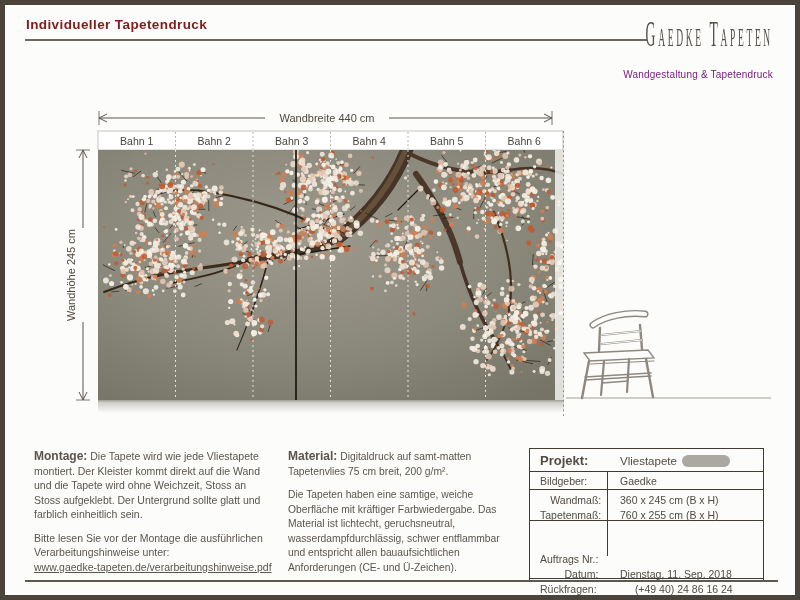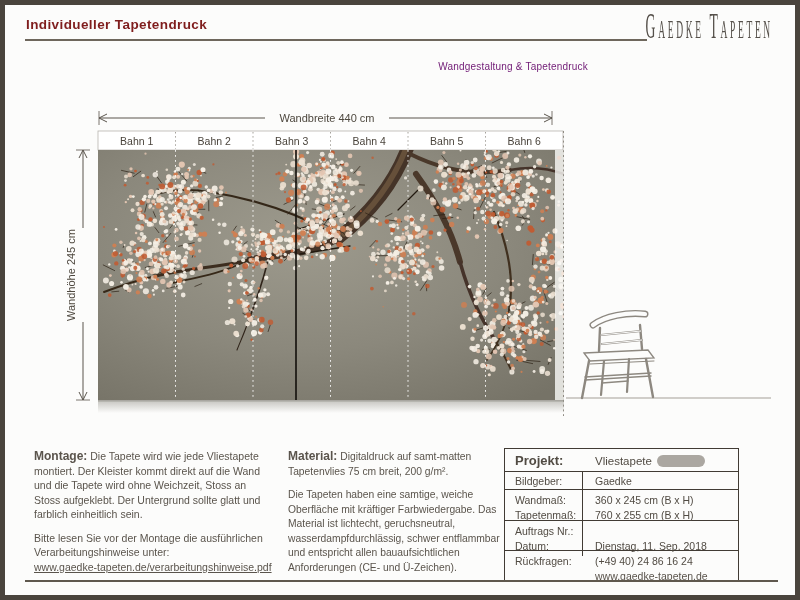--- a/index.html
+++ b/index.html
@@ -6,49 +6,49 @@
   html,body{margin:0;padding:0;background:#888;}
   #page{
     position:relative;width:800px;height:600px;box-sizing:border-box;
     border:5px solid #4a443d;background:#fcfcfb;overflow:hidden;
     font-family:"Liberation Sans", sans-serif;color:#57514a;
   }
   .abs{position:absolute;}
   
   #hdr-title{left:21px;top:12px;font-size:13.5px;font-weight:bold;letter-spacing:.4px;color:#7f1d1d;}
   #hdr-rule{left:20px;top:34px;width:622px;height:2px;background:#6e675c;}
-  #logo{right:22px;top:4px;}
+  #logo{right:22px;top:12px;text-align:right;}
   .brand{display:block;font-family:"Liberation Serif", serif;font-variant:small-caps;
          font-weight:400;font-size:36px;line-height:34px;letter-spacing:7px;color:#55504a;
          transform:scale(.38,1.02);transform-origin:100% 20%;white-space:nowrap;}
   .brand-sub{display:block;margin-top:18px;font-size:10px;letter-spacing:.2px;color:#701a75;white-space:nowrap;}
   
   #diagram{left:50px;top:95px;}
   
   .txtblock{font-size:10.5px;line-height:14.5px;color:#5a544c;}
   .pre{white-space:pre-line;}
   #montage{left:29px;top:444px;width:268px;}
   #material{left:283px;top:444px;width:228px;font-size:10.3px;}
   .blocktitle{font-weight:bold;font-size:12px;}
   .p2{margin-top:9px;}
   .doclink{color:#5a544c;text-decoration:underline;cursor:pointer;}
   
-  #ptable{left:499px;top:443px;width:235px;height:132px;box-sizing:border-box;
+  #ptable{left:524px;top:443px;width:235px;height:132px;box-sizing:border-box;
           border:1px solid #413b34;border-bottom:none;font-size:10.5px;color:#514b43;}
   .trow{position:relative;box-sizing:border-box;width:100%;}
   .bb{border-bottom:1px solid #413b34;}
   .tlabel{position:absolute;left:10px;top:3px;}
   .tval{position:absolute;left:90px;top:3px;}
-  .two .tlabel,.two .tval{line-height:15px;}
+  .two .tlabel,.two .tval{line-height:15px;text-align:right;}
   #row-projekt{height:23px;}
   #row-projekt .tlabel{font-size:13px;font-weight:bold;top:4px;}
   #row-projekt .tval{font-size:11.5px;top:6px;}
   #row-bildgeber{height:18px;}
   #row-mass{height:31px;}
-  #row-auftrag{height:30px;}
+  #row-auftrag{height:30px;margin-top:28px;}
   #row-rueck{height:27px;}
   .redact{display:inline-block;width:48px;height:12px;border-radius:6px;background:#aba7a1;
           vertical-align:-2px;margin-left:5px;}
   #col-divider{position:absolute;left:77px;top:23px;width:1px;height:84px;background:#413b34;}
   #ftr-rule{left:20px;top:575px;width:753px;height:2px;background:#5f584e;}
   svg text{font-family:"Liberation Sans", sans-serif;}
 </style>
 </head>
 <body>
 

